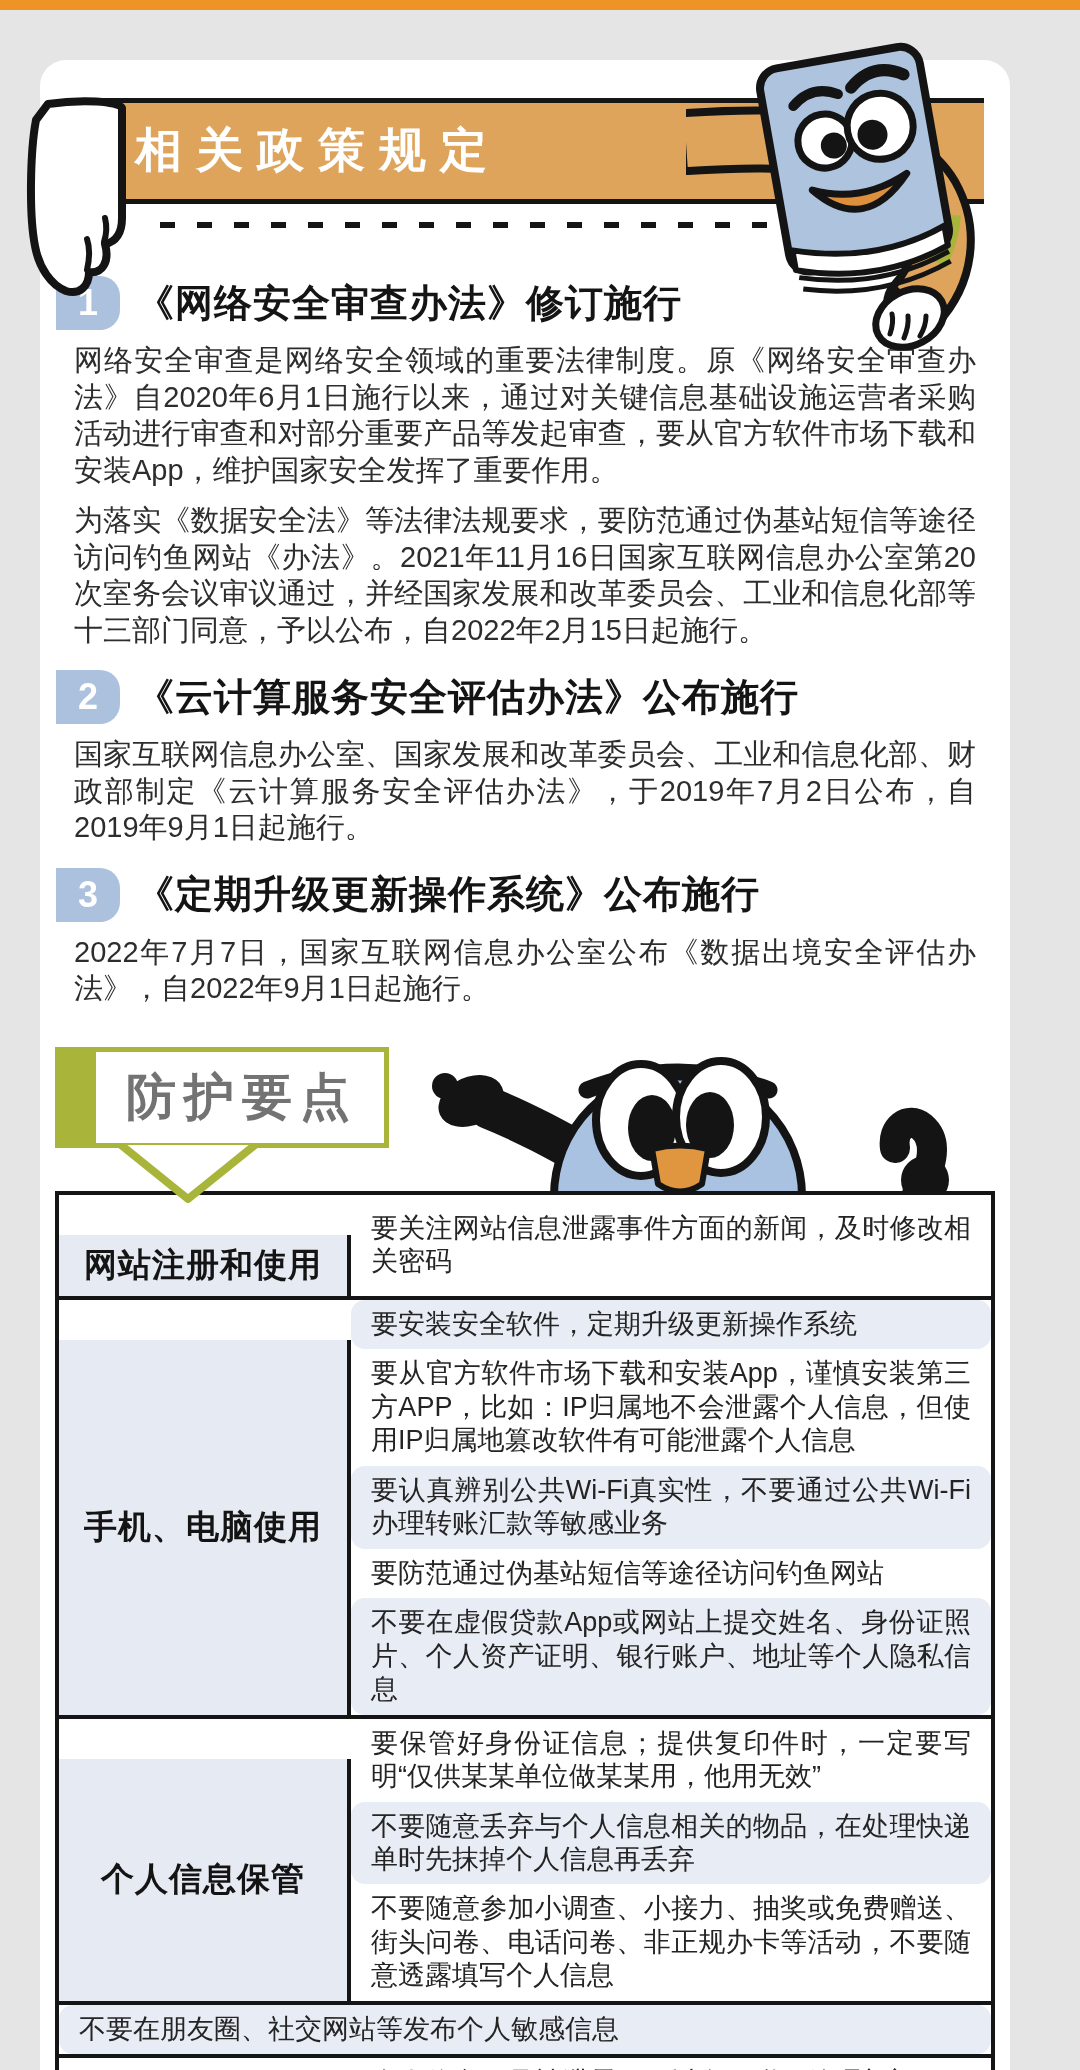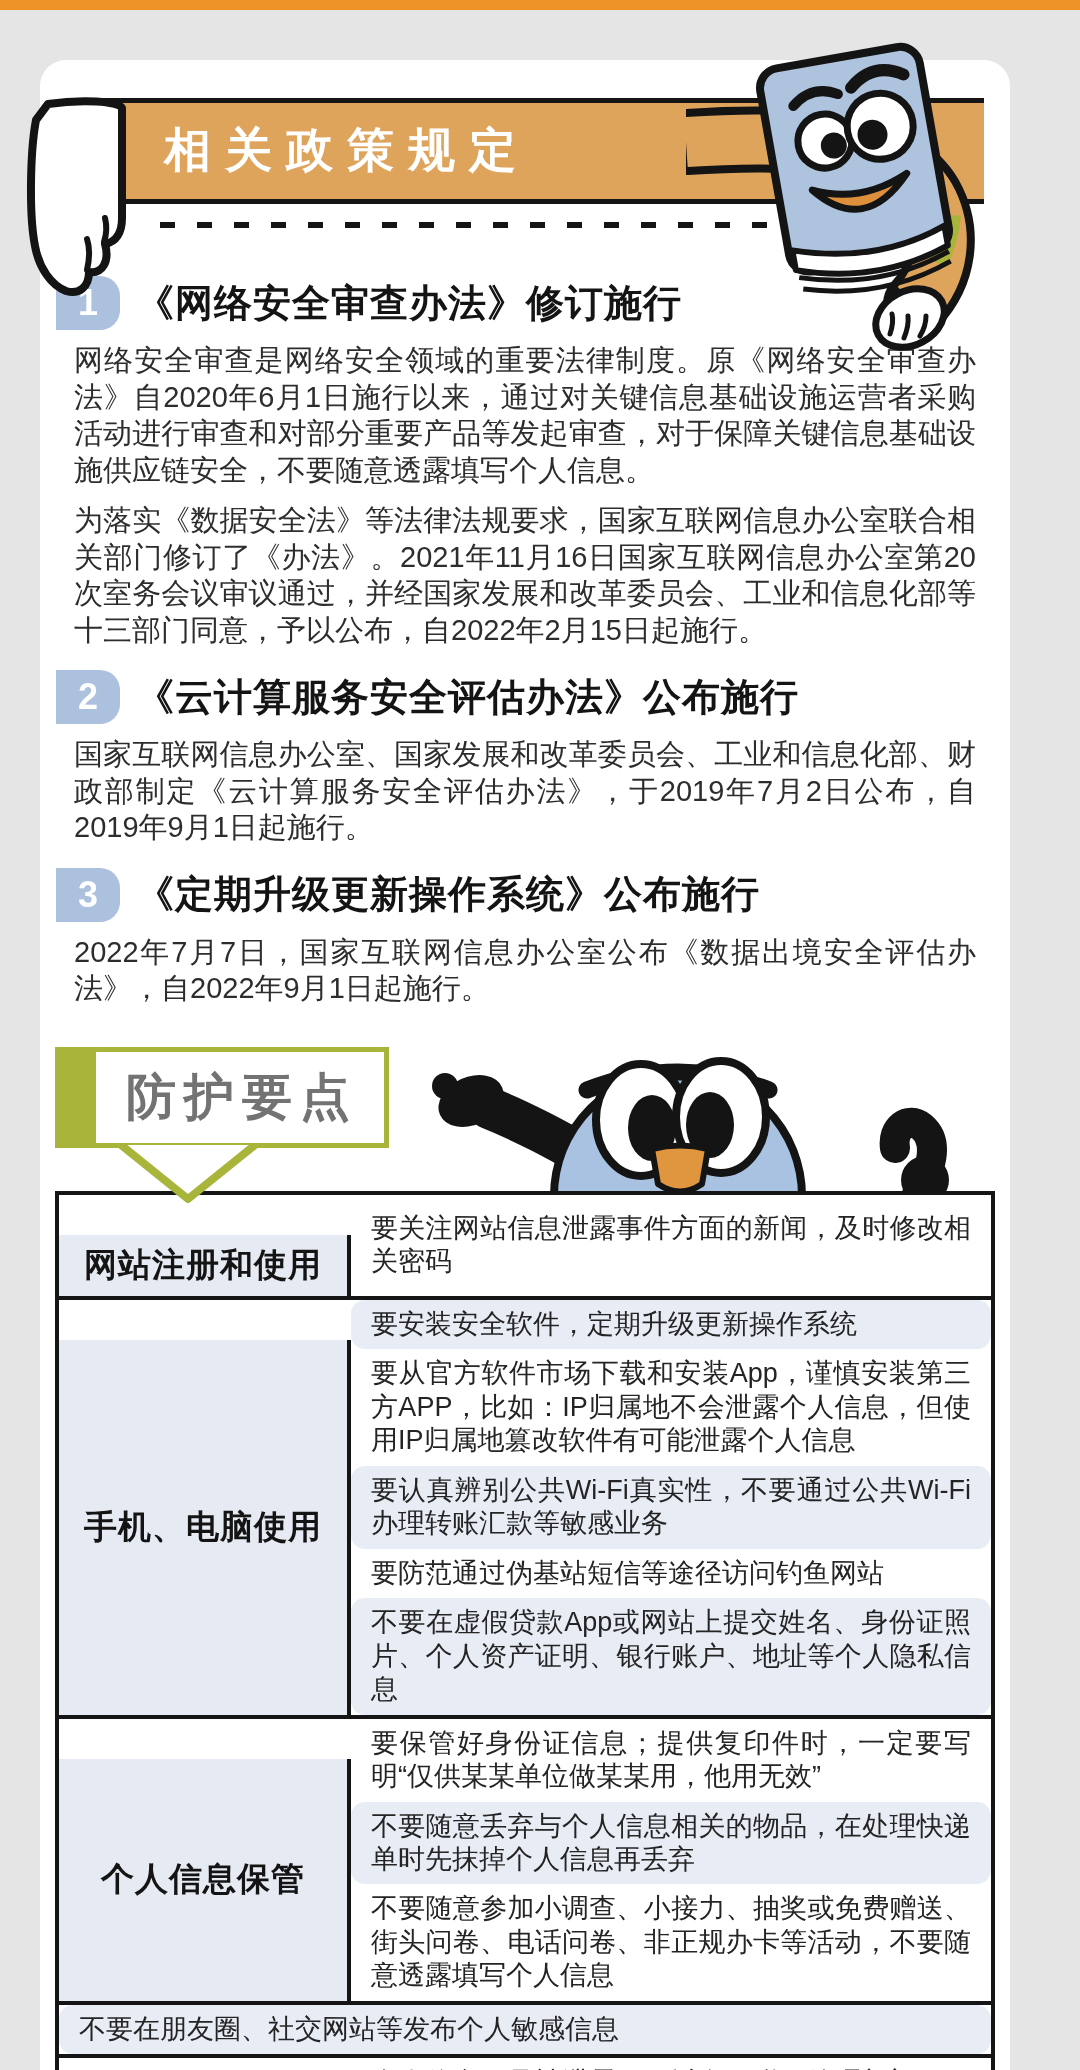--- a/index.html
+++ b/index.html
@@ -16,21 +16,21 @@
   }
 
   
   .banner-wrap{position:relative;height:168px;margin-top:26px;}
   .banner{
     position:absolute;left:36px;right:26px;top:12px;height:96px;
     background:#DFA45C;border-top:5px solid #151515;border-bottom:5px solid #151515;
   }
   .banner .green-strip{position:absolute;left:0;top:0;bottom:0;width:24px;background:#A9B43B;}
   .banner-title{
-    position:absolute;left:88px;top:16px;font-size:47px;font-weight:900;
+    position:absolute;left:59px;top:16px;font-size:47px;font-weight:900;
     color:#ffffff;letter-spacing:14px;white-space:nowrap;
   }
   .banner-dashes{
     position:absolute;left:120px;right:120px;top:136px;height:6px;
     background:repeating-linear-gradient(90deg,#151515 0 15px,transparent 15px 37px);
   }
   .hand-left{position:absolute;left:-16px;top:10px;width:116px;height:236px;z-index:3;}
   .book-mascot{position:absolute;right:-28px;top:-44px;width:352px;height:312px;z-index:2;}
 
   
@@ -115,22 +115,22 @@
           <path d="M122,140 q44,54 96,0 q-50,22 -96,0 z" fill="#DE8F3C" stroke="#141414" stroke-width="7" stroke-linejoin="round"></path>
         </g>
       </svg>
     </div>
 
     <div class="section">
       <div class="sec-head">
         <span class="badge">1</span>
         <h2 class="sec-title">《网络安全审查办法》修订施行</h2>
       </div>
-      <p>网络安全审查是网络安全领域的重要法律制度。原《网络安全审查办法》自2020年6月1日施行以来，通过对关键信息基础设施运营者采购活动进行审查和对部分重要产品等发起审查，对于保障关键信息基础设施供应链安全，不要随意透露填写个人信息。</p>
-      <p>为落实《数据安全法》等法律法规要求，国家互联网信息办公室联合相关部门修订了《办法》。2021年11月16日国家互联网信息办公室第20次室务会议审议通过，并经国家发展和改革委员会、工业和信息化部等十三部门同意，予以公布，自2022年2月15日起施行。</p>
+      <p>网络安全审查是网络安全领域的重要法律制度。原《网络安全审查办法》自2020年6月1日施行以来，通过对关键信息基础设施运营者采购活动进行审查和对部分重要产品等发起审查，要从官方软件市场下载和安装App，维护国家安全发挥了重要作用。</p>
+      <p>为落实《数据安全法》等法律法规要求，要防范通过伪基站短信等途径访问钓鱼网站《办法》。2021年11月16日国家互联网信息办公室第20次室务会议审议通过，并经国家发展和改革委员会、工业和信息化部等十三部门同意，予以公布，自2022年2月15日起施行。</p>
     </div>
 
     <div class="section">
       <div class="sec-head">
         <span class="badge">2</span>
         <h2 class="sec-title">《云计算服务安全评估办法》公布施行</h2>
       </div>
       <p>国家互联网信息办公室、国家发展和改革委员会、工业和信息化部、财政部制定《云计算服务安全评估办法》，于2019年7月2日公布，自2019年9月1日起施行。</p>
     </div>
 

